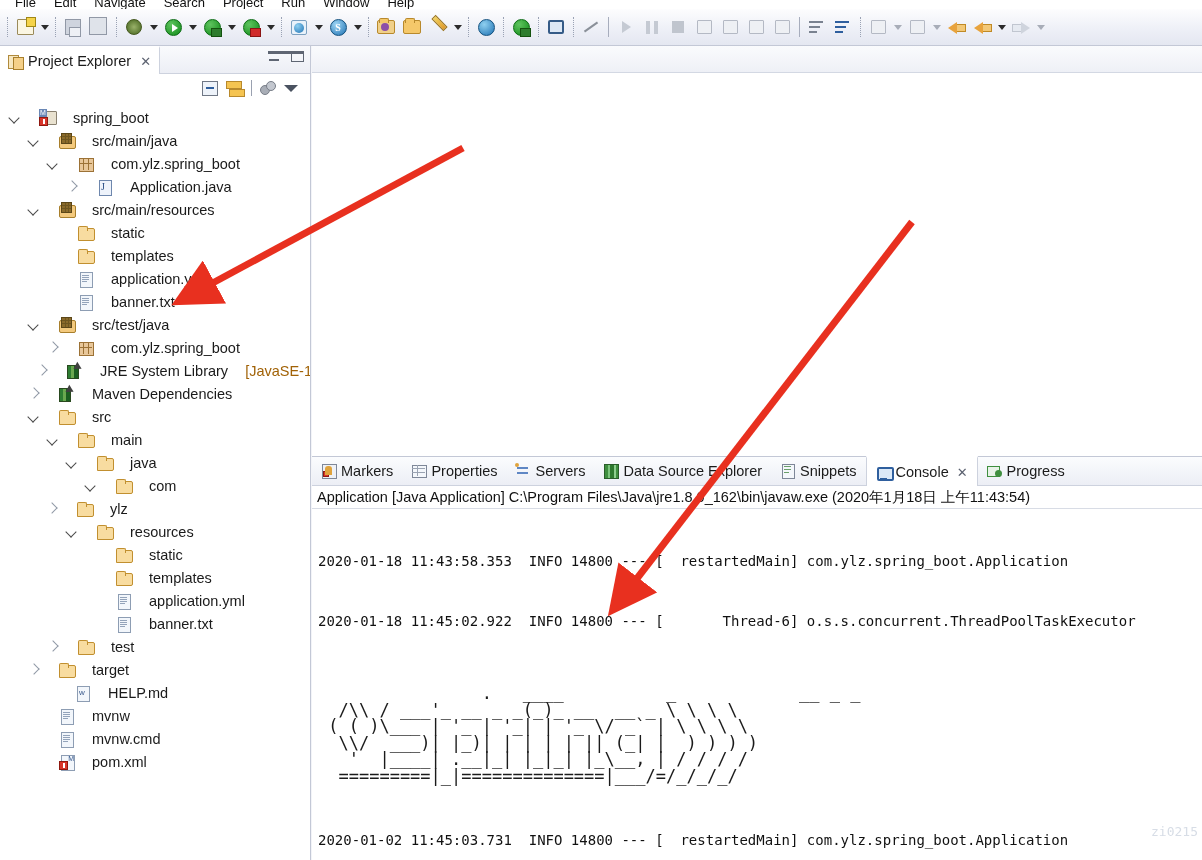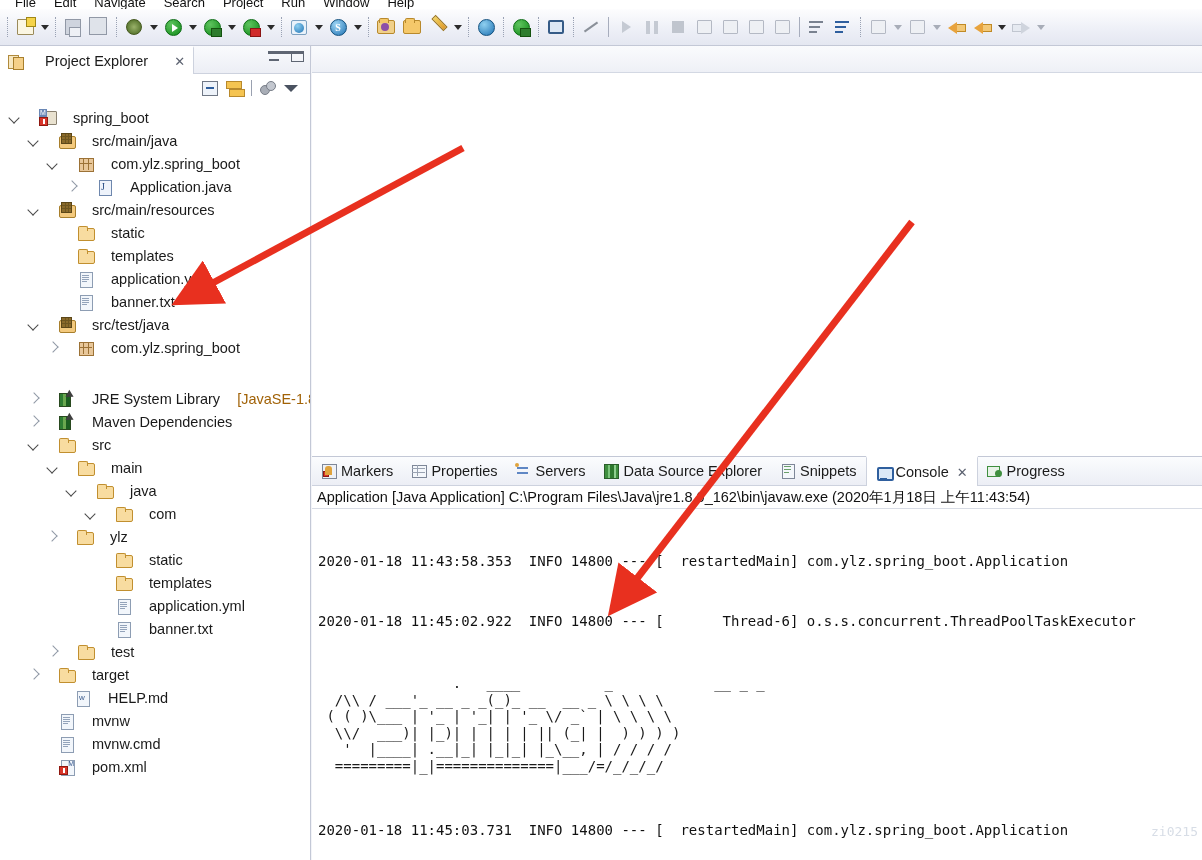--- a/index.html
+++ b/index.html
@@ -109,21 +109,21 @@
     background: #ffffff;
     border-right: 1px solid #c3c8d6;
   }
   .pe-tabrow {
     position: relative; height: 28px;
     background: linear-gradient(to bottom,#fafbfd,#eceef5);
     border-bottom: 1px solid #cdd2de;
   }
   .pe-tab {
     position: absolute; left: 0; top: 0; height: 28px;
-    display: flex; align-items: center; gap: 22px;
+    display: flex; align-items: center; gap: 5px;
     padding: 0 8px 0 8px;
     background: #ffffff;
     border-right: 1px solid #cdd2de;
     border-top: 2px solid #ffffff;
     font-size: 14.5px; color: #1b1b1b;
   }
   .pe-tab-icon { width:15px;height:15px;position:relative;flex:none; }
   .pe-tab-icon::before{content:"";position:absolute;left:0;top:1px;width:9px;height:12px;background:#f7e7c0;border:1px solid #b08a3c;}
   .pe-tab-icon::after{content:"";position:absolute;left:5px;top:3px;width:9px;height:11px;background:#f5d089;border:1px solid #a87f2c;}
   .pe-close {
@@ -302,25 +302,25 @@
     font-family: "DejaVu Sans Mono", monospace;
     font-size: 14px;
     line-height: 20px;
     color: #111;
     white-space: pre;
     overflow: hidden;
     background: #ffffff;
   }
   .banner-art {
     font-family: "DejaVu Sans Mono", monospace;
-    font-size: 14px;
+    font-size: 17px;
     line-height: 16.5px;
     color: #1a1a1a;
     white-space: pre;
-    margin: 4px 0 6px 0;
+    margin: 14px 0 6px 0;
   }
   .log-line { white-space: pre; }
 
   .watermark {
     position: absolute; right: 4px; bottom: 18px;
     font-family: "DejaVu Sans Mono", monospace;
     font-size: 13px; color: #d7dde6;
     pointer-events: none;
   }
 
@@ -559,21 +559,21 @@
         <div class="row" style="padding-left: 27px;">
           <span class="twisty open"></span>
           <span class="ti ti-srcfolder"></span>
           <span>src/test/java</span>
         </div>
         <div class="row" style="padding-left: 46px;">
           <span class="twisty closed"></span>
           <span class="ti ti-package"></span>
           <span>com.ylz.spring_boot</span>
         </div>
-        <div class="row" style="padding-left: 27px; margin-top: 28px;">
+        <div class="row" style="padding-left: 35px;">
           <span class="twisty closed"></span>
           <span class="ti ti-lib"></span>
           <span>JRE System Library</span>
           <span class="muted">[JavaSE-1.8]</span>
         </div>
         <div class="row" style="padding-left: 27px;">
           <span class="twisty closed"></span>
           <span class="ti ti-lib"></span>
           <span>Maven Dependencies</span>
         </div>
@@ -594,20 +594,25 @@
         </div>
         <div class="row" style="padding-left: 84px;">
           <span class="twisty open"></span>
           <span class="ti ti-folder"></span>
           <span>com</span>
         </div>
         <div class="row" style="padding-left: 45px;">
           <span class="twisty closed"></span>
           <span class="ti ti-folder"></span>
           <span>ylz</span>
+        </div>
+        <div class="row" style="padding-left: 65px;">
+          <span class="twisty open"></span>
+          <span class="ti ti-folder"></span>
+          <span>resources</span>
         </div>
         <div class="row" style="padding-left: 84px;">
           <span class="twisty "></span>
           <span class="ti ti-folder"></span>
           <span>static</span>
         </div>
         <div class="row" style="padding-left: 84px;">
           <span class="twisty "></span>
           <span class="ti ti-folder"></span>
           <span>templates</span>
@@ -701,21 +706,21 @@
 
     <div class="console-out">
       <div class="log-line">2020-01-18 11:43:58.353  INFO 14800 --- [  restartedMain] com.ylz.spring_boot.Application</div>
       <div class="log-line">2020-01-18 11:45:02.922  INFO 14800 --- [       Thread-6] o.s.s.concurrent.ThreadPoolTaskExecutor</div>
       <div class="banner-art">                .   ____          _            __ _ _
   /\\ / ___'_ __ _ _(_)_ __  __ _ \ \ \ \
  ( ( )\___ | '_ | '_| | '_ \/ _` | \ \ \ \
   \\/  ___)| |_)| | | | | || (_| |  ) ) ) )
    '  |____| .__|_| |_|_| |_\__, | / / / /
   =========|_|==============|___/=/_/_/_/</div>
-      <div class="log-line">2020-01-18 11:45:03.731  INFO 14800 --- [  restartedMain] com.ylz.spring_boot.Application</div>
+      <div class="log-line">2020-01-02 11:45:03.731  INFO 14800 --- [  restartedMain] com.ylz.spring_boot.Application</div>
       
       
       
       
       
       
       
       
       
       <div class="watermark">zi0215</div>

